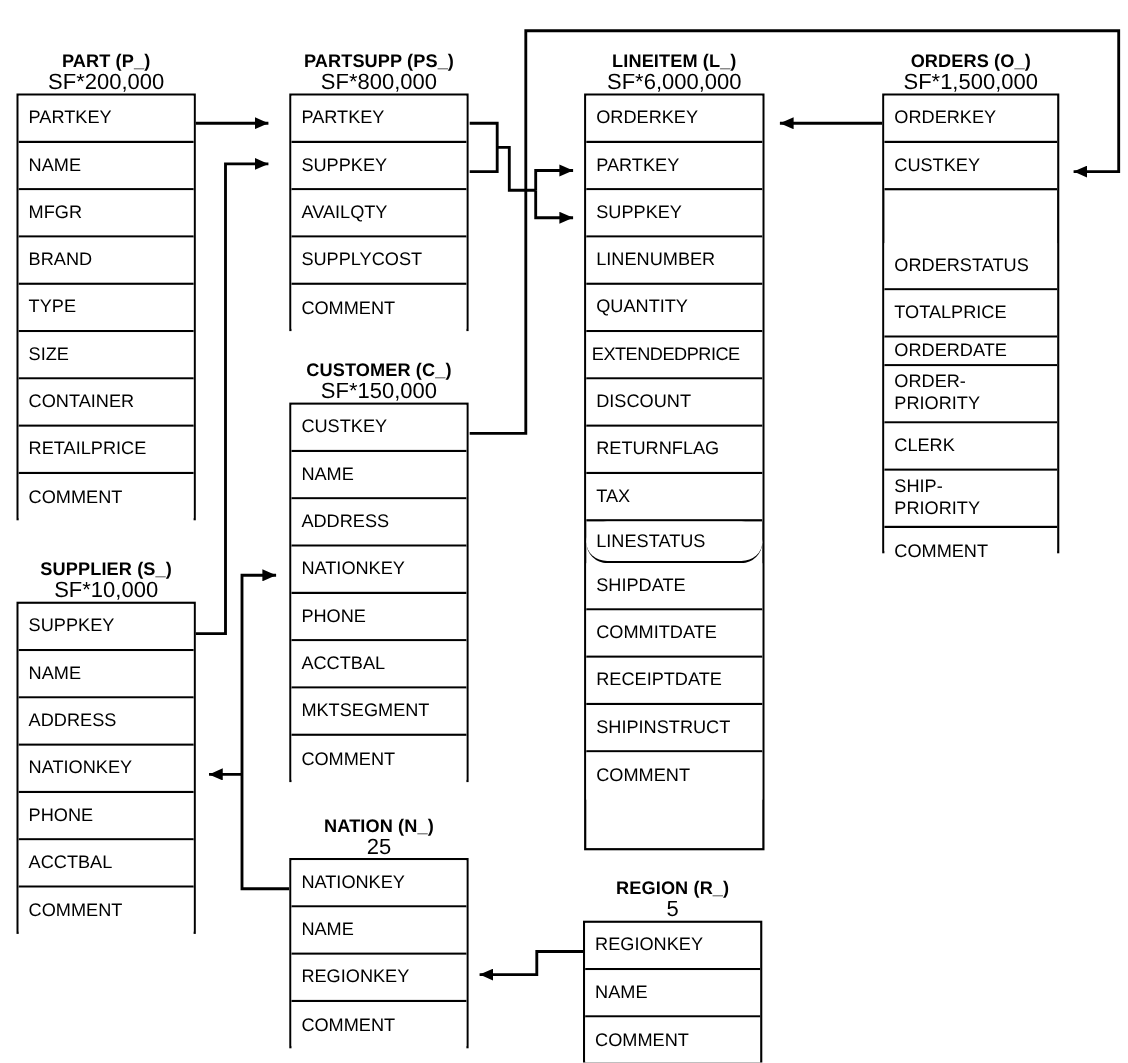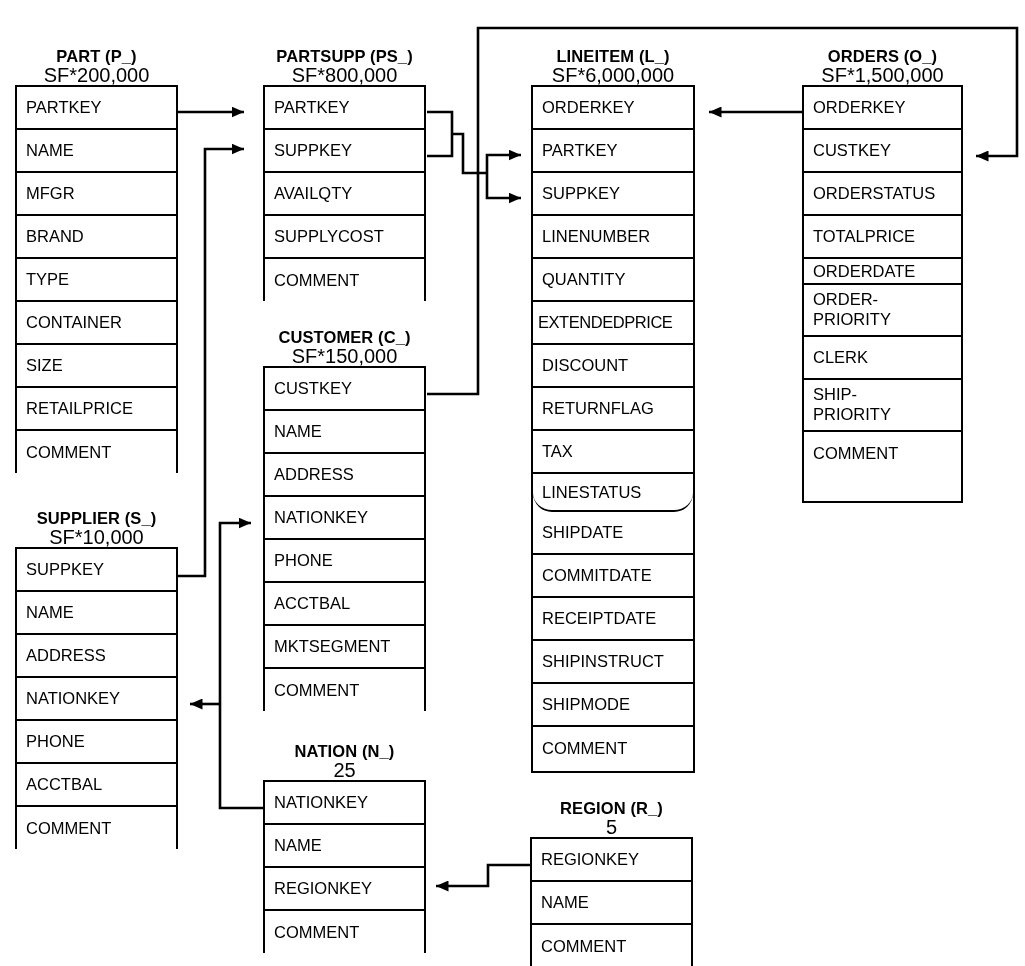--- a/index.html
+++ b/index.html
@@ -79,22 +79,22 @@
 
   <div class="entity" style="left:15px;top:30px;width:163px;">
     <div class="ent-title">PART (P_)</div>
     <div class="ent-card">SF*200,000</div>
     <div class="ent-box" style="width:163px;height:388px;">
       <div class="fieldrow" style="height:43px;">PARTKEY</div>
       <div class="fieldrow" style="height:43px;">NAME</div>
       <div class="fieldrow" style="height:43px;">MFGR</div>
       <div class="fieldrow" style="height:43px;">BRAND</div>
       <div class="fieldrow" style="height:43px;">TYPE</div>
+      <div class="fieldrow" style="height:43px;">SIZE</div>
       <div class="fieldrow" style="height:43px;">CONTAINER</div>
-      <div class="fieldrow" style="height:43px;">SIZE</div>
       <div class="fieldrow" style="height:43px;">RETAILPRICE</div>
       <div class="fieldrow" style="height:43px;">COMMENT</div>
     </div>
   </div>
 
   <div class="entity" style="left:263px;top:30px;width:163px;">
     <div class="ent-title">PARTSUPP (PS_)</div>
     <div class="ent-card">SF*800,000</div>
     <div class="ent-box" style="width:163px;height:216px;">
       <div class="fieldrow" style="height:43px;">PARTKEY</div>
@@ -116,32 +116,31 @@
       <div class="fieldrow" style="height:43px;">QUANTITY</div>
       <div class="fieldrow tight" style="height:43px;">EXTENDEDPRICE</div>
       <div class="fieldrow" style="height:43px;">DISCOUNT</div>
       <div class="fieldrow" style="height:43px;">RETURNFLAG</div>
       <div class="fieldrow" style="height:43px;">TAX</div>
       <div class="fieldrow" style="height:38px;border-radius:21px;">LINESTATUS</div>
       <div class="fieldrow" style="height:43px;">SHIPDATE</div>
       <div class="fieldrow" style="height:43px;">COMMITDATE</div>
       <div class="fieldrow" style="height:43px;">RECEIPTDATE</div>
       <div class="fieldrow" style="height:43px;">SHIPINSTRUCT</div>
-      <div class="fieldrow" style="height:43px;">SHIPMODE</div>
       <div class="fieldrow" style="height:43px;">COMMENT</div>
     </div>
   </div>
 
   <div class="entity" style="left:802px;top:30px;width:161px;">
     <div class="ent-title">ORDERS (O_)</div>
     <div class="ent-card">SF*1,500,000</div>
     <div class="ent-box" style="width:161px;height:418px;">
       <div class="fieldrow" style="height:43px;">ORDERKEY</div>
       <div class="fieldrow" style="height:43px;">CUSTKEY</div>
-      <div class="fieldrow" style="height:43px;">ORDERSTATUS</div>
+      <div class="fieldrow" style="height:43px;margin-top:48px;">ORDERSTATUS</div>
       <div class="fieldrow" style="height:43px;">TOTALPRICE</div>
       <div class="fieldrow" style="height:26px;">ORDERDATE</div>
       <div class="fieldrow two" style="height:52px;">ORDER-
 PRIORITY</div>
       <div class="fieldrow" style="height:43px;">CLERK</div>
       <div class="fieldrow two" style="height:52px;">SHIP-
 PRIORITY</div>
       <div class="fieldrow" style="height:43px;">COMMENT</div>
     </div>
   </div>

